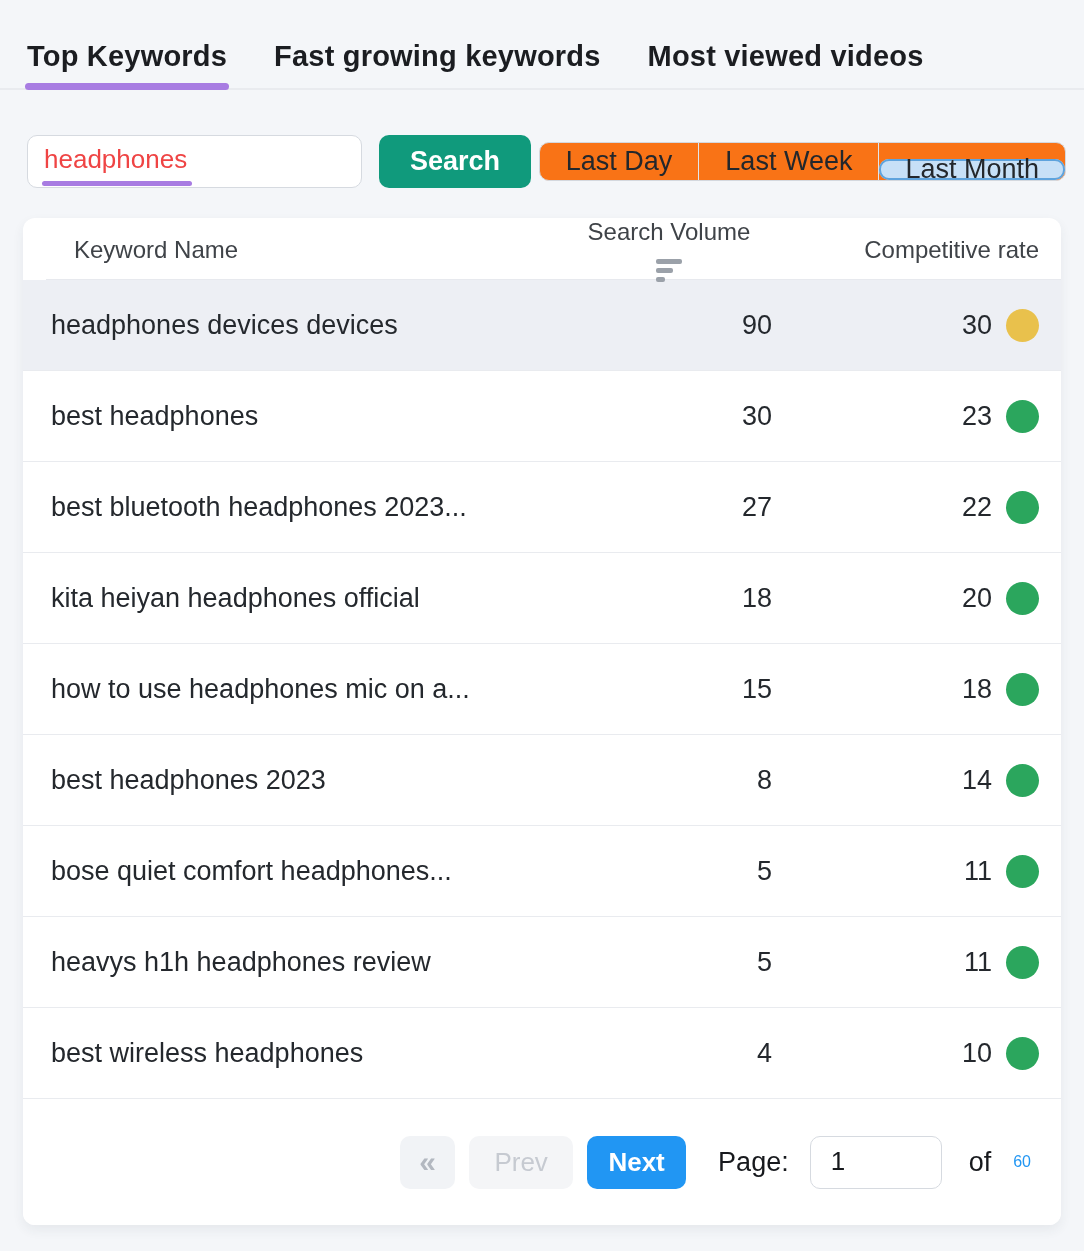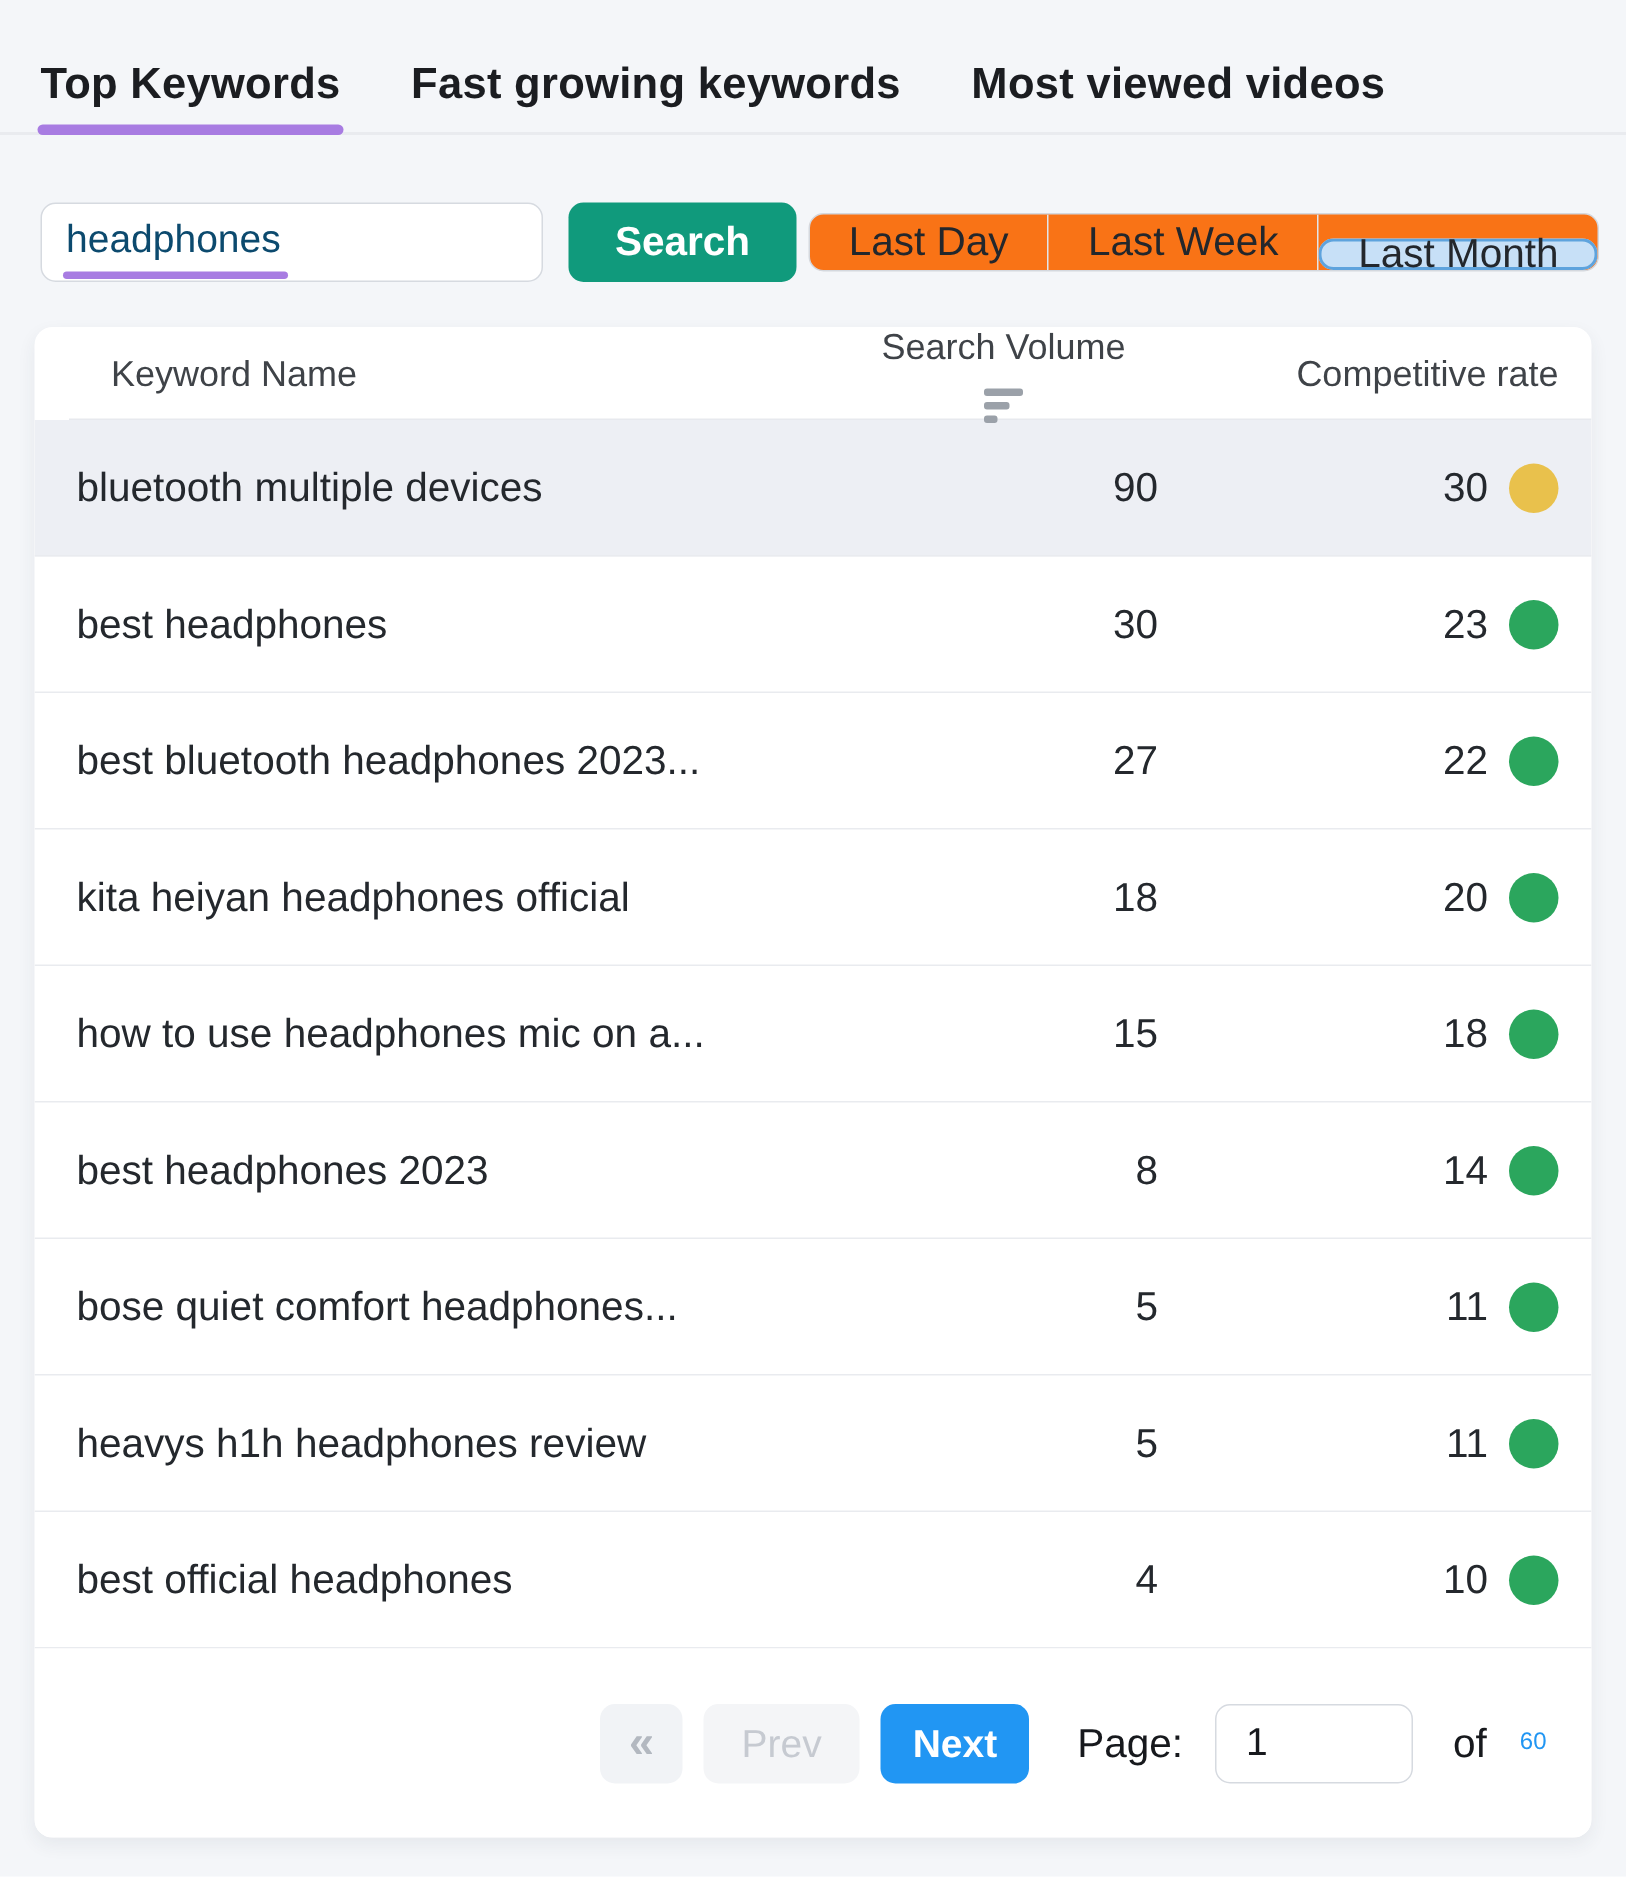--- a/index.html
+++ b/index.html
@@ -30,21 +30,21 @@
 
   
   .controls {
     display:flex; align-items:center;
     padding:45px 18px 0 27px;
   }
   .search-box { position:relative; }
   .search-input {
     width:335px; height:53px;
     border:1px solid #d6dae0; border-radius:10px;
-    background:#fff; font-size:26px; color:#0c4a6e;
+    background:#fff; font-size:26px; color:#ef4444;
     padding:0 18px 4px 16px;
     font-family:inherit; outline:none;
   }
   .search-underline {
     position:absolute; left:15px; bottom:2px;
     width:150px; height:5px; border-radius:3px;
     background:var(--accent-purple);
   }
   .search-btn {
     margin-left:17px; height:53px; padding:0 31px;
@@ -166,21 +166,21 @@
           <i></i>
           <i></i>
           <i></i>
         </span>
     </div>
     <div class="th-rate">Competitive rate</div>
   </div>
 
   <div>
     <div class="trow highlight">
-      <div class="cell-keyword">bluetooth multiple devices</div>
+      <div class="cell-keyword">headphones devices devices</div>
       <div class="cell-volume">90</div>
       <div class="cell-rate">
         <span>30</span>
         <span class="rate-dot" style="background: rgb(233, 193, 76);"></span>
       </div>
     </div>
 
     <div class="trow">
       <div class="cell-keyword">best headphones</div>
       <div class="cell-volume">30</div>
@@ -238,21 +238,21 @@
     <div class="trow">
       <div class="cell-keyword">heavys h1h headphones review</div>
       <div class="cell-volume">5</div>
       <div class="cell-rate">
         <span>11</span>
         <span class="rate-dot" style="background: rgb(43, 166, 93);"></span>
       </div>
     </div>
 
     <div class="trow">
-      <div class="cell-keyword">best official headphones</div>
+      <div class="cell-keyword">best wireless headphones</div>
       <div class="cell-volume">4</div>
       <div class="cell-rate">
         <span>10</span>
         <span class="rate-dot" style="background: rgb(43, 166, 93);"></span>
       </div>
     </div>
   </div>
 
   <div class="pager">
     <button class="pg-btn pg-first">«</button>

